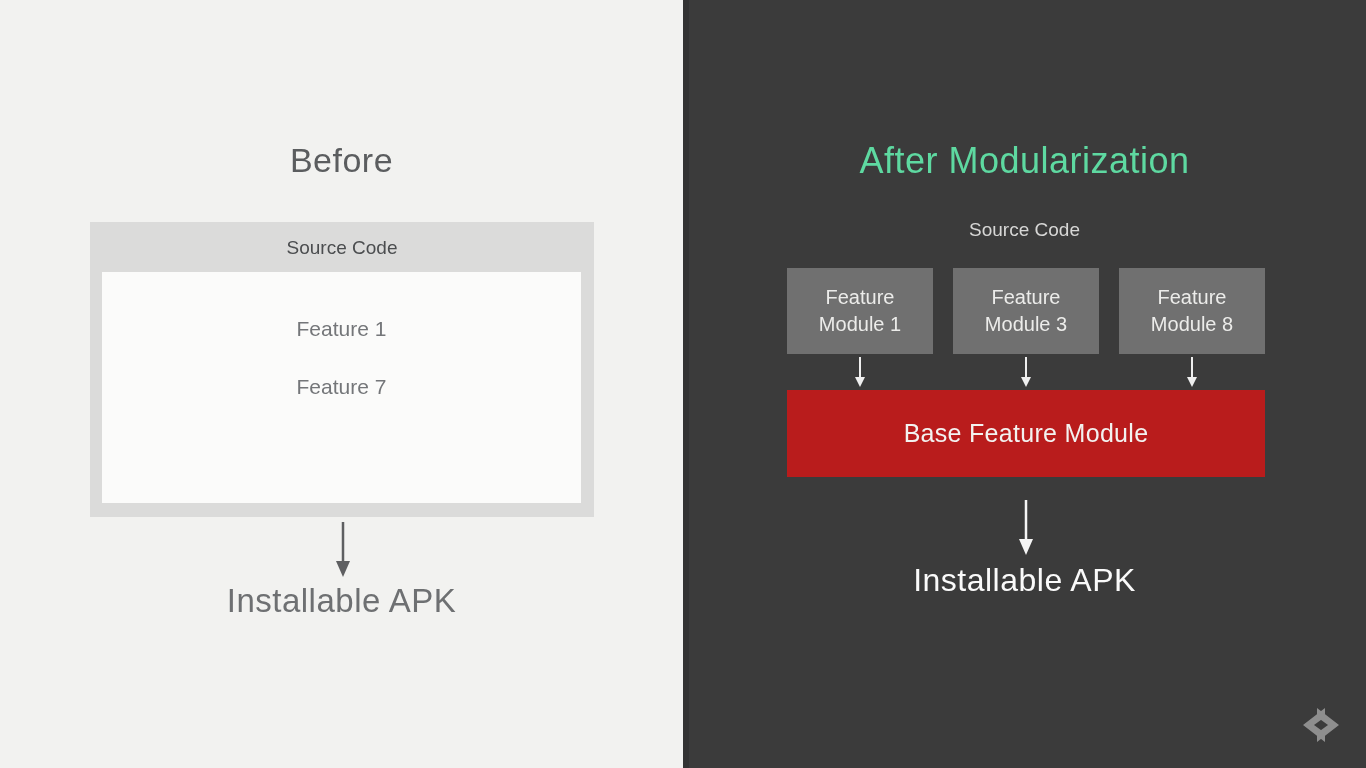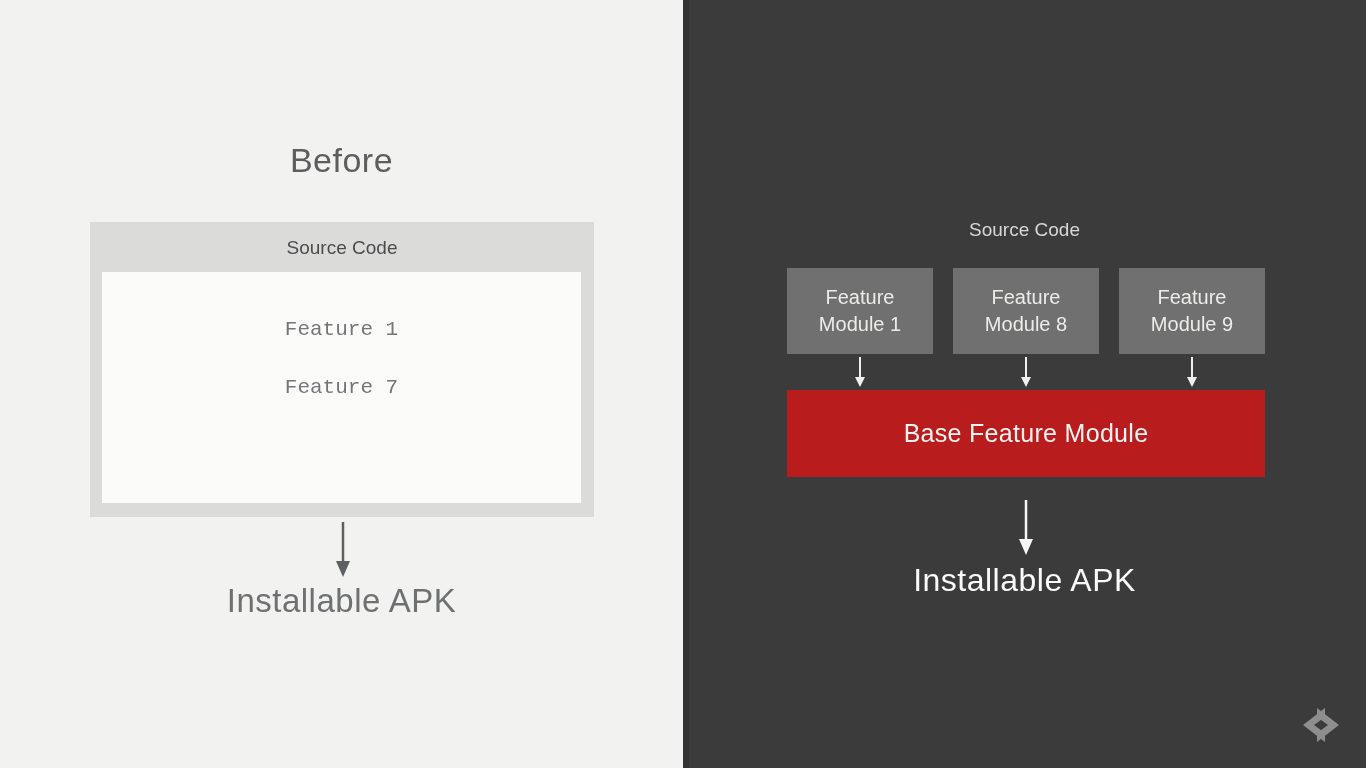--- a/index.html
+++ b/index.html
@@ -25,21 +25,21 @@
   .src-header{
     position:absolute;left:0;top:0;width:100%;height:50px;line-height:52px;
     text-align:center;font-size:19px;color:#4b4d4f;
   }
   .src-body{
     position:absolute;left:12px;top:50px;width:479px;height:231px;
     background:#fbfbfa;
   }
   .feature{
     position:absolute;left:0;width:100%;text-align:center;
-    transform:translateY(-50%);font-size:21px;color:#747679;font-family:Liberation Mono, monospace;
+    transform:translateY(-50%);font-size:21px;color:#747679;
   }
   .f1{top:57px}.f2{top:115px}.f3{top:173px}
   .arrow-dark{position:absolute;left:332px;top:521px;}
   .left-output{
     position:absolute;left:0;top:582px;width:683px;text-align:center;
     font-size:33px;color:#6e7072;letter-spacing:.5px;
   }
 
   
   .after-title{
@@ -96,32 +96,33 @@
       <line x1="11" y1="1" x2="11" y2="42" stroke="#5e5f61" stroke-width="2.5"></line>
       <polygon points="4,40 18,40 11,56" fill="#5e5f61"></polygon>
     </svg>
 
     <div class="left-output">Installable APK</div>
   </section>
 
   <section class="panel right">
     <div class="edge-strip"></div>
 
+    <h1 class="after-title">After Modularization</h1>
 
     <div class="src-label">Source Code</div>
 
     <div class="modules-row">
       <div class="module-box">
         <span>Feature Module 1</span>
       </div>
       <div class="module-box">
-        <span>Feature Module 8</span>
+        <span>Feature Module 3</span>
       </div>
       <div class="module-box">
-        <span>Feature Module 9</span>
+        <span>Feature Module 8</span>
       </div>
     </div>
 
     <svg class="small-arrow sa1" width="14" height="31" viewBox="0 0 14 31">
       <line x1="7" y1="0" x2="7" y2="21" stroke="#efefef" stroke-width="2"></line>
       <polygon points="2,20 12,20 7,30" fill="#efefef"></polygon>
     </svg>
     <svg class="small-arrow sa2" width="14" height="31" viewBox="0 0 14 31">
       <line x1="7" y1="0" x2="7" y2="21" stroke="#efefef" stroke-width="2"></line>
       <polygon points="2,20 12,20 7,30" fill="#efefef"></polygon>

